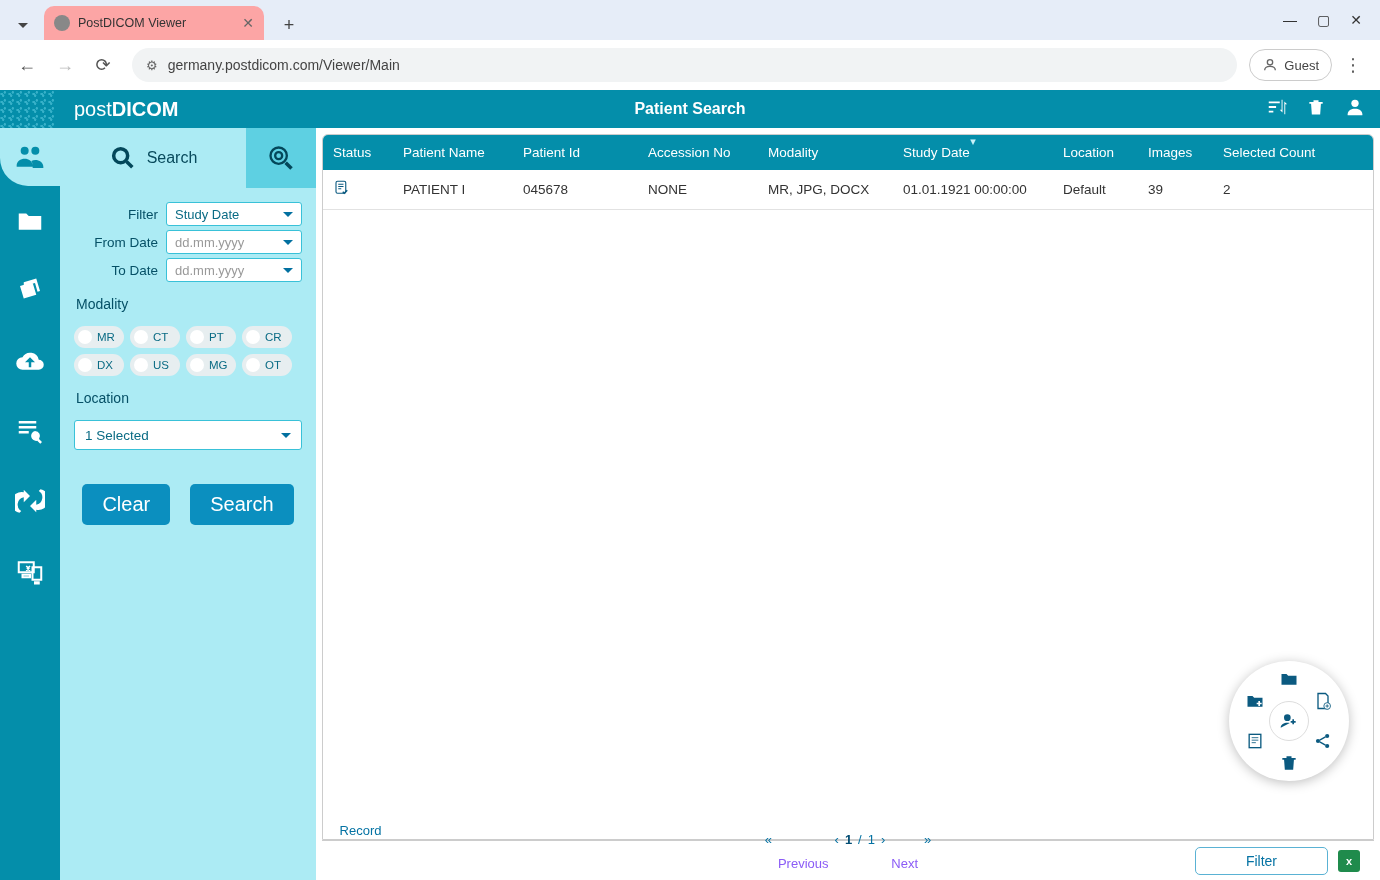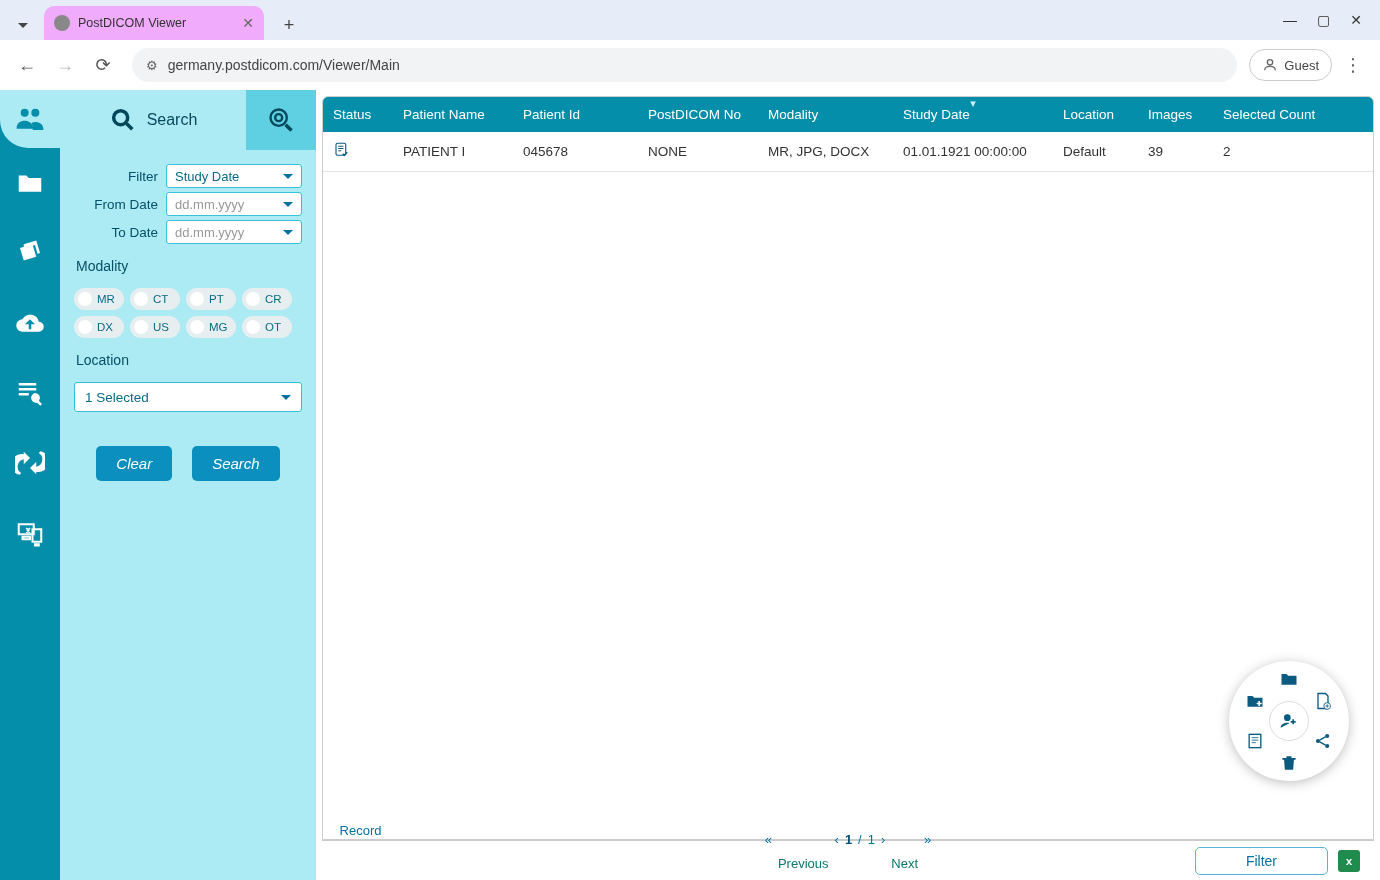--- a/index.html
+++ b/index.html
@@ -2,21 +2,21 @@
 <html><head>
 <meta charset="utf-8">
 <style>
   * { box-sizing: border-box; margin: 0; padding: 0; font-family: Arial, sans-serif; }
   body { width: 1380px; height: 880px; overflow: hidden; background: #fff; }
 
   
   .browser-chrome { height: 90px; background: #e6edf8; border-bottom: 1px solid #ddd; }
   .tab-bar { height: 40px; display: flex; align-items: flex-end; padding-left: 8px; }
   .tab-dropdown { width: 30px; height: 30px; display:flex; align-items:center; justify-content:center; border-radius:50%; margin-right:6px;}
-  .tab { background: #f0abfc; border-radius: 10px 10px 0 0; height: 34px; width: 220px; display: flex; align-items: center; padding: 0 10px; font-size: 12.5px; color:#333;}
+  .tab { background: #fca5a5; border-radius: 10px 10px 0 0; height: 34px; width: 220px; display: flex; align-items: center; padding: 0 10px; font-size: 12.5px; color:#333;}
   .tab .favicon { width:16px; height:16px; border-radius:50%; background:#888; margin-right:8px; }
   .tab .close { margin-left:auto; color:#666; font-size:14px;}
   .new-tab { width:30px; height:30px; display:flex; align-items:center; justify-content:center; color:#444; font-size:18px; margin-left:10px;}
   .toolbar { height: 50px; background:#fff; display:flex; align-items:center; padding:0 10px; gap: 4px;}
   .nav-btn { width:34px; height:34px; display:flex; align-items:center; justify-content:center; color:#555; border-radius:50%; font-size:18px;}
   .nav-btn.disabled { color:#bbb; }
   .url-bar { flex:1; height:34px; background:#f1f3f4; border-radius:17px; display:flex; align-items:center; padding:0 14px; margin:0 8px; font-size:14px; color:#444;}
   .url-bar .site-icon{ margin-right:10px; color:#666; font-size:13px;}
   .guest-chip { height:32px; border:1px solid #ccc; border-radius:16px; padding:0 12px; display:flex; align-items:center; font-size:13px; color:#444; gap:6px;}
   .menu-dots { width:34px; height:34px; display:flex; align-items:center; justify-content:center; color:#555; font-size:18px;}
@@ -63,21 +63,21 @@
 
   .section-title { color:#055066; font-size:14px; padding-left:2px;}
   .modality-grid { display:flex; flex-wrap:wrap; gap:6px;}
   .mod-chip { width:50px; height:22px; background:#e7eef0; border-radius:11px; display:flex; align-items:center; font-size:11.5px; color:#0a6b84; padding-left:4px;}
   .mod-chip::before { content:""; width:14px; height:14px; border-radius:50%; background:#fff; margin-right:5px;}
 
   .location-select { background:#fff; border:1px solid #39c1d8; height:30px; display:flex; align-items:center; padding:0 10px; border-radius:3px; color:#0a6b84; font-size:13.5px;}
   .location-select .chev{ margin-left:auto; color:#0270a0; font-weight:bold;}
 
   .panel-buttons { display:flex; gap:20px; justify-content:center; margin-top:20px;}
-  .btn { background:#0b8fbf; color:#fff; border:none; border-radius:5px; padding:9px 20px; font-size:15px; cursor:pointer;font-style:italic;}
+  .btn { background:#0b8fbf; color:#fff; border:none; border-radius:5px; padding:9px 20px; font-size:20px; cursor:pointer;}
 
   
   .results { flex:1; background:#fff; display:flex; flex-direction:column; border-left: 0px; border-radius: 11px;}
   .results-inner { margin:6px 6px 0 6px; border:1px solid #ccc; border-radius:6px 6px 0 0; overflow:hidden; flex:1; display:flex; flex-direction:column; position:relative;}
 
   table.grid { width:100%; border-collapse:collapse; font-size:13.5px;}
   table.grid thead th { background:#048eaa; color:#fff; text-align:left; padding:10px 10px; font-weight:normal; position:relative;}
   table.grid thead th.sorted::before { content:"▾"; position:absolute; top:0px; left:50%; transform:translateX(-50%); font-size:11px; color:#c8f2f9;}
   table.grid tbody td { padding:9px 10px; color:#333;}
   table.grid tbody tr { border-bottom:1px solid #e2e2e2;}
@@ -89,21 +89,21 @@
   .radial { position:absolute; right:24px; bottom:58px; width:120px; height:120px; border-radius:50%; background:#fff; box-shadow:0 2px 12px rgba(0,0,0,.25); }
   .radial .center { position:absolute; left:50%; top:50%; width:40px; height:40px; border:1px solid #ddd; border-radius:50%; transform:translate(-50%,-50%); display:flex; align-items:center; justify-content:center;}
   .radial .item { position:absolute; width:24px; height:24px; display:flex; align-items:center; justify-content:center;}
   .radial svg { fill:#0b5a80; width:20px; height:20px;}
 
   
   .footer { height:40px; display:flex; align-items:center; padding:0 14px; font-size:13px; color:#0472a3; border-top:1px solid #ccc; margin:0 6px;}
   .footer .record { line-height:1.15;text-align:right;}
   .footer .record .count{ font-weight:bold;margin-top:44px;}
   .pager { position:absolute; left:50%; transform:translateX(-50%); display:flex; align-items:center; gap:6px; bottom:9px;}
-  .pager .pg, .pager .lbl { color:#0f766e;margin-top:48px;}
+  .pager .pg, .pager .lbl { color:#8b5cf6;margin-top:48px;}
   .pager b { color:#034d73;}
   .footer-right { margin-left:auto; display:flex; align-items:center; gap:10px;}
   .filter-btn { border:1px solid #5ab2d4; color:#0472a3; background:#fff; border-radius:5px; padding:5px 50px; font-size:14px;}
   .excel-ico { width:22px; height:22px; background:#1f8b4c; border-radius:3px; display:flex; align-items:center; justify-content:center; color:#fff; font-size:11px; font-weight:bold;}
 
   .chev-down::after{ content:""; display:inline-block; border:5px solid transparent; border-top-color:currentColor; transform:translateY(3px);}
 </style>
 </head>
 <body>
 
@@ -137,20 +137,37 @@
           <circle cx="12" cy="8" r="4" fill="none" stroke="#666" stroke-width="2"></circle>
           <path d="M4 20c0-4 4-6 8-6s8 2 8 6" fill="none" stroke="#666" stroke-width="2"></path>
         </svg>
       <span>Guest</span>
     </div>
     <div class="menu-dots">⋮</div>
   </div>
 </div>
 
 <div class="app">
+  <div class="app-header">
+    <div class="logo-pattern"></div>
+    <div class="logo-text"><span>post</span><b>DICOM</b></div>
+    <div class="app-title">Patient Search</div>
+    <div class="header-actions">
+      <span><svg width="22" height="22" viewBox="0 0 24 24">
+            <path d="M3 6h12v2H3zM3 11h8v2H3zM3 16h5v2H3zM18 4v14l-3-3h2V4zM20 20V6l3 3h-2v11z"></path>
+          </svg></span>
+      <span><svg width="20" height="20" viewBox="0 0 24 24">
+            <path d="M6 7h12l-1 14H7zM9 4h6v2H9zM4 6h16v2H4z"></path>
+          </svg></span>
+      <span><svg width="22" height="22" viewBox="0 0 24 24">
+            <circle cx="12" cy="8" r="4"></circle>
+            <path d="M4 20c0-4 4-6 8-6s8 2 8 6v1H4z"></path>
+          </svg></span>
+    </div>
+  </div>
 
   <div class="app-body">
 
     <div class="nav-rail">
       <div class="nav-item-tab">
         <svg viewBox="0 0 24 24">
             <path d="M8 11a3 3 0 100-6 3 3 0 000 6zm8 0a3 3 0 100-6 3 3 0 000 6zM2 19c0-3 3-5 6-5s6 2 6 5v1H2zm12 0c0-1.2-.4-2.3-1-3.2 1-.5 2-0.8 3-0.8 3 0 6 2 6 5v1h-8z"></path>
           </svg>
       </div>
       <div class="nav-item">
@@ -267,21 +284,21 @@
               <col style="width:160px">
               <col style="width:85px">
               <col style="width:75px">
               <col>
           </colgroup>
           <thead>
             <tr>
               <th>Status</th>
               <th>Patient Name</th>
               <th>Patient Id</th>
-              <th>PostDICOM No</th>
+              <th>Accession No</th>
               <th>Modality</th>
               <th class="sorted">Study Date</th>
               <th>Location</th>
               <th>Images</th>
               <th>Selected Count</th>
             </tr>
           </thead>
           <tbody id="results-body">
               <tr>
     <td><svg class="status-ico" viewBox="0 0 24 24" fill="none" stroke="#0b5a80" stroke-width="1.5">

